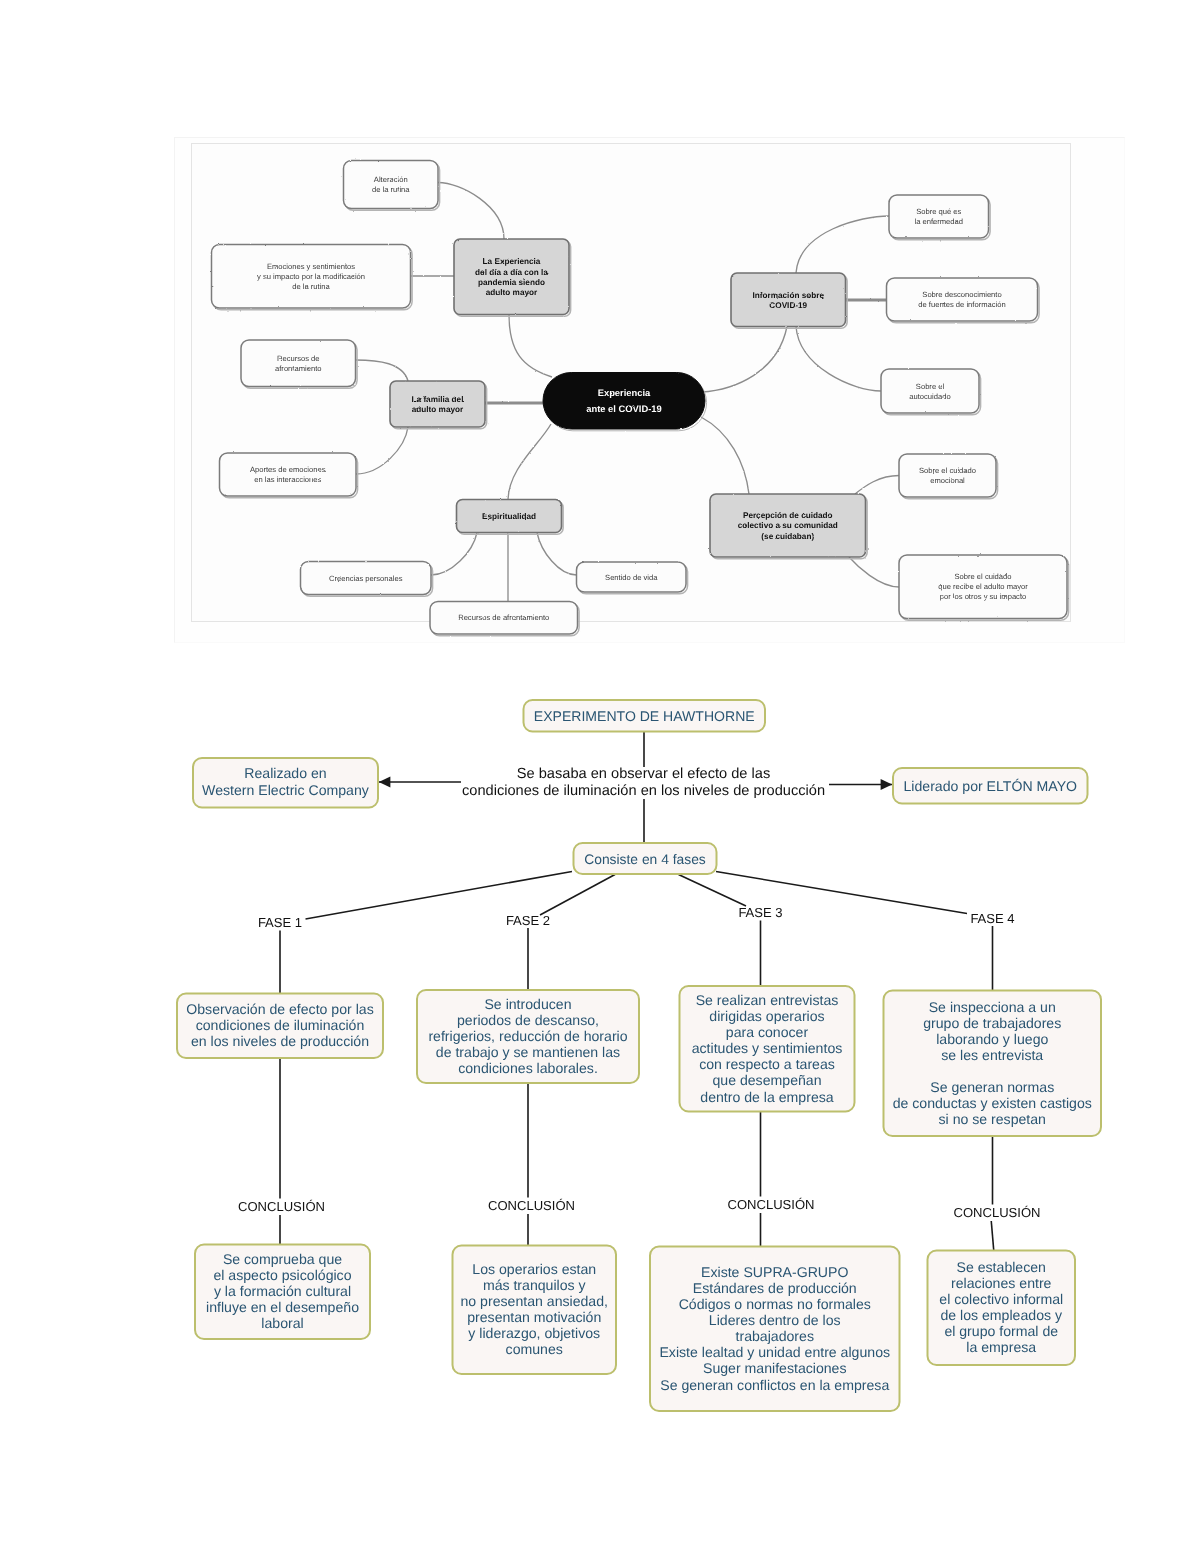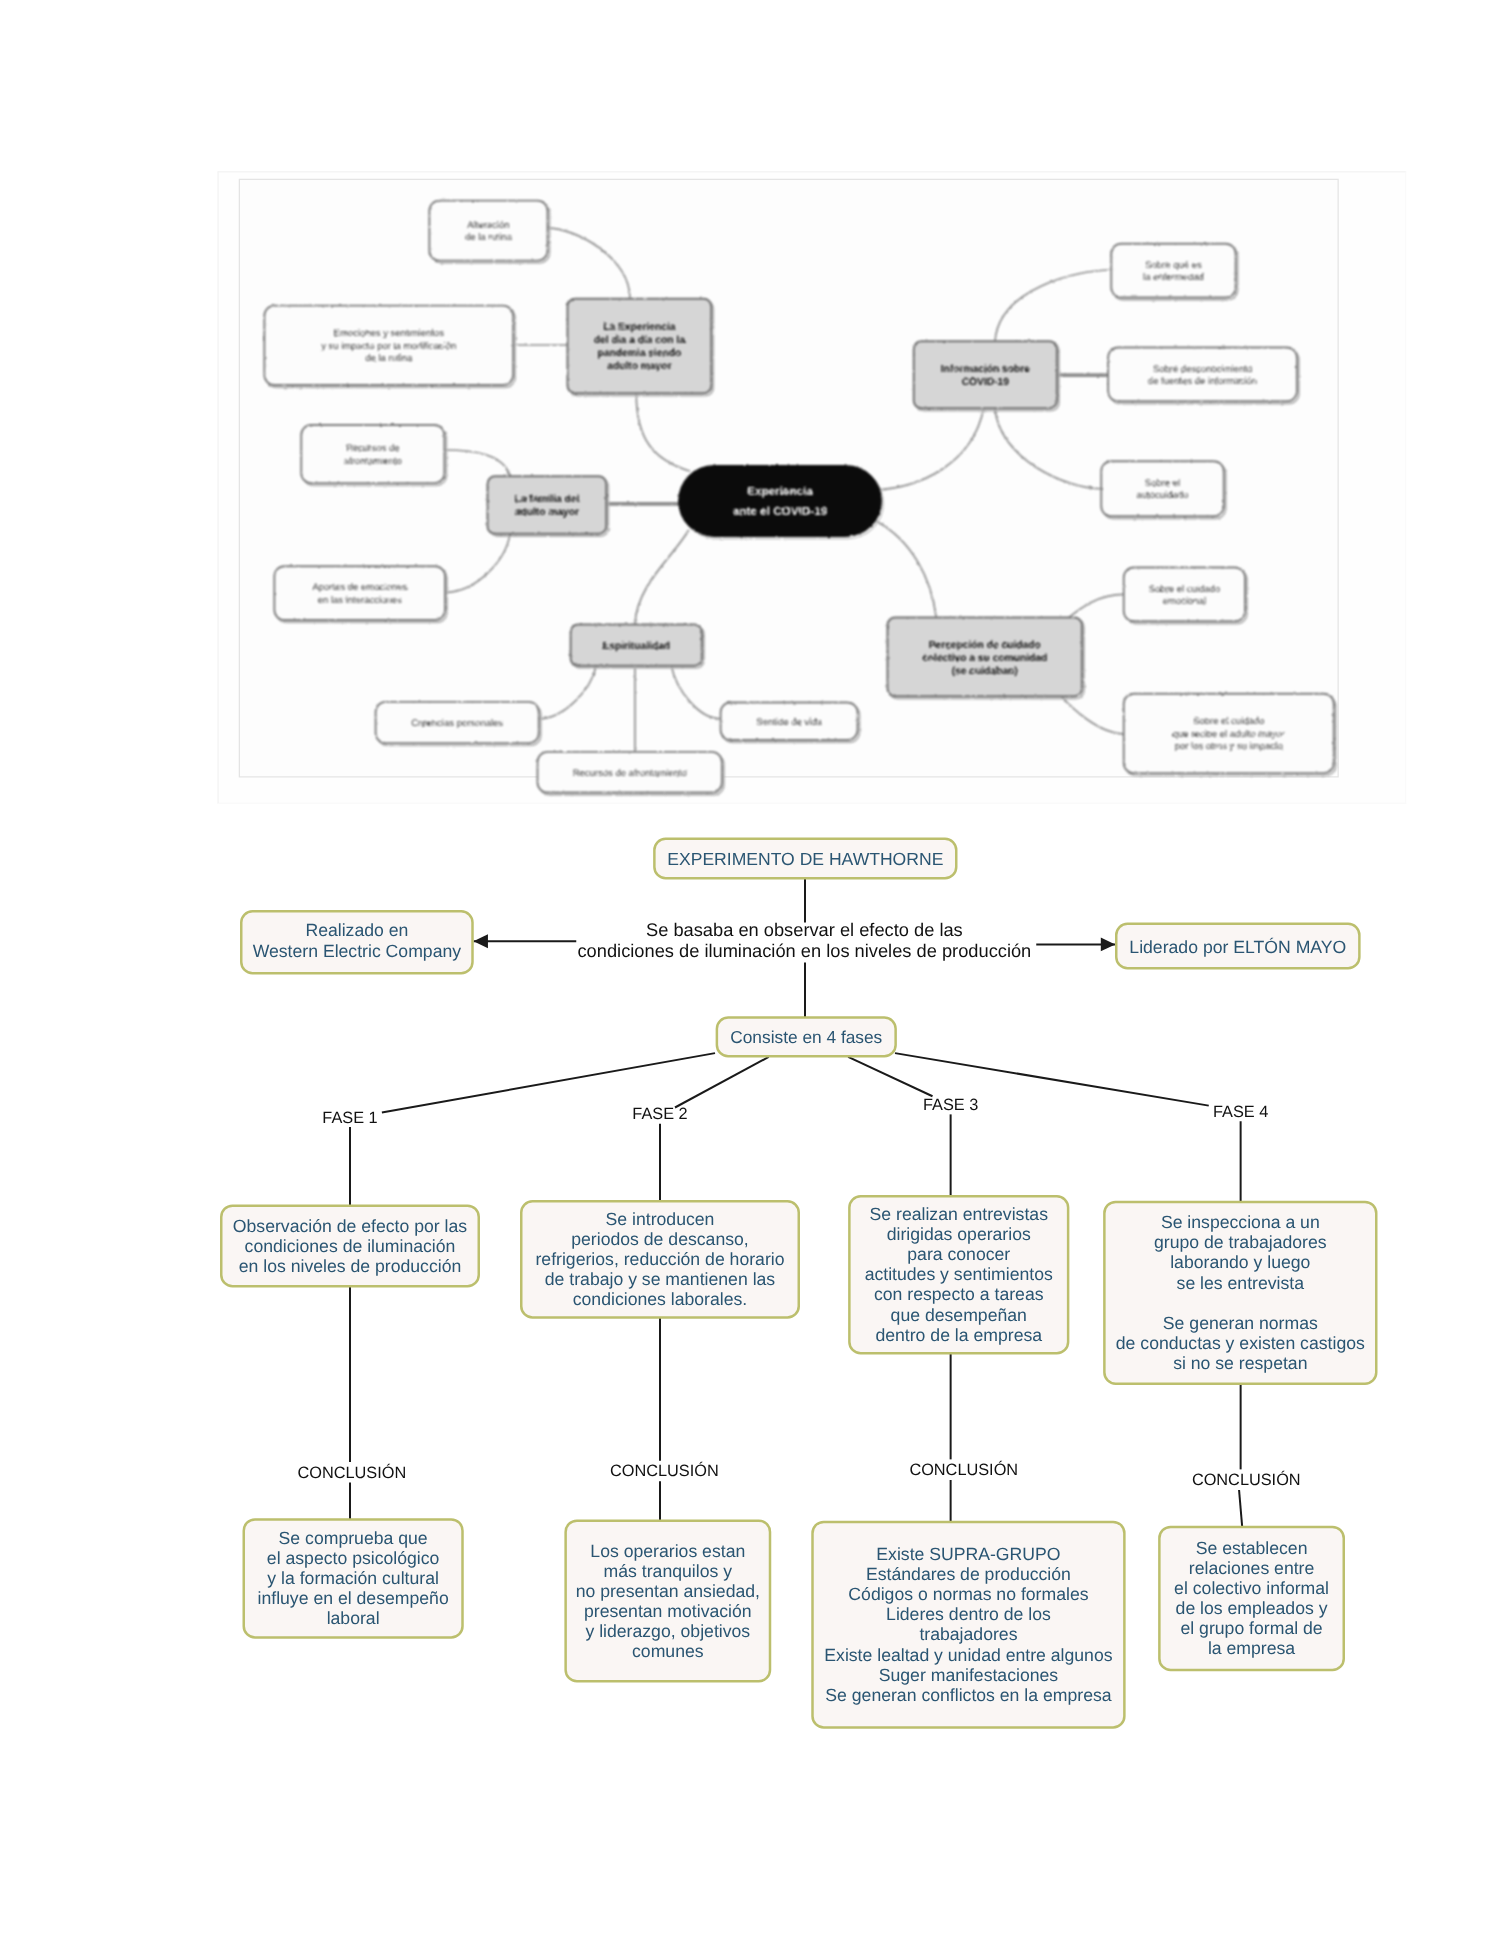--- a/index.html
+++ b/index.html
@@ -18,21 +18,21 @@
                  border-left:1px solid #f3f3f3;border-right:1px solid #fafafa;
                  border-bottom:1px solid #fafafa;}
   #mindmap-figure{position:absolute;left:16px;top:5px;width:878px;height:477px;
                   background:#fdfdfd;border:1px solid #e4e4e4;}
   
   #mindmap-svg{position:absolute;left:-17px;top:-6px;width:940px;height:504px;
                filter:url(#scanfx);}
   .mm-node-text{font-family:"Liberation Sans", sans-serif;}
 
   
-  #hawthorne{position:absolute;left:0;top:631px;width:964px;height:800px;}
+  #hawthorne{position:absolute;left:0;top:660px;width:964px;height:800px;}
   #hw-svg{position:absolute;left:0;top:0;width:1200px;height:800px;}
   .hw-box-text, .hw-plain-text{font-family:"Liberation Sans", sans-serif;}
 </style>
 </head>
 <body>
 
 <div class="page">
 
   <div id="mindmap-outer">
     <div id="mindmap-figure">

